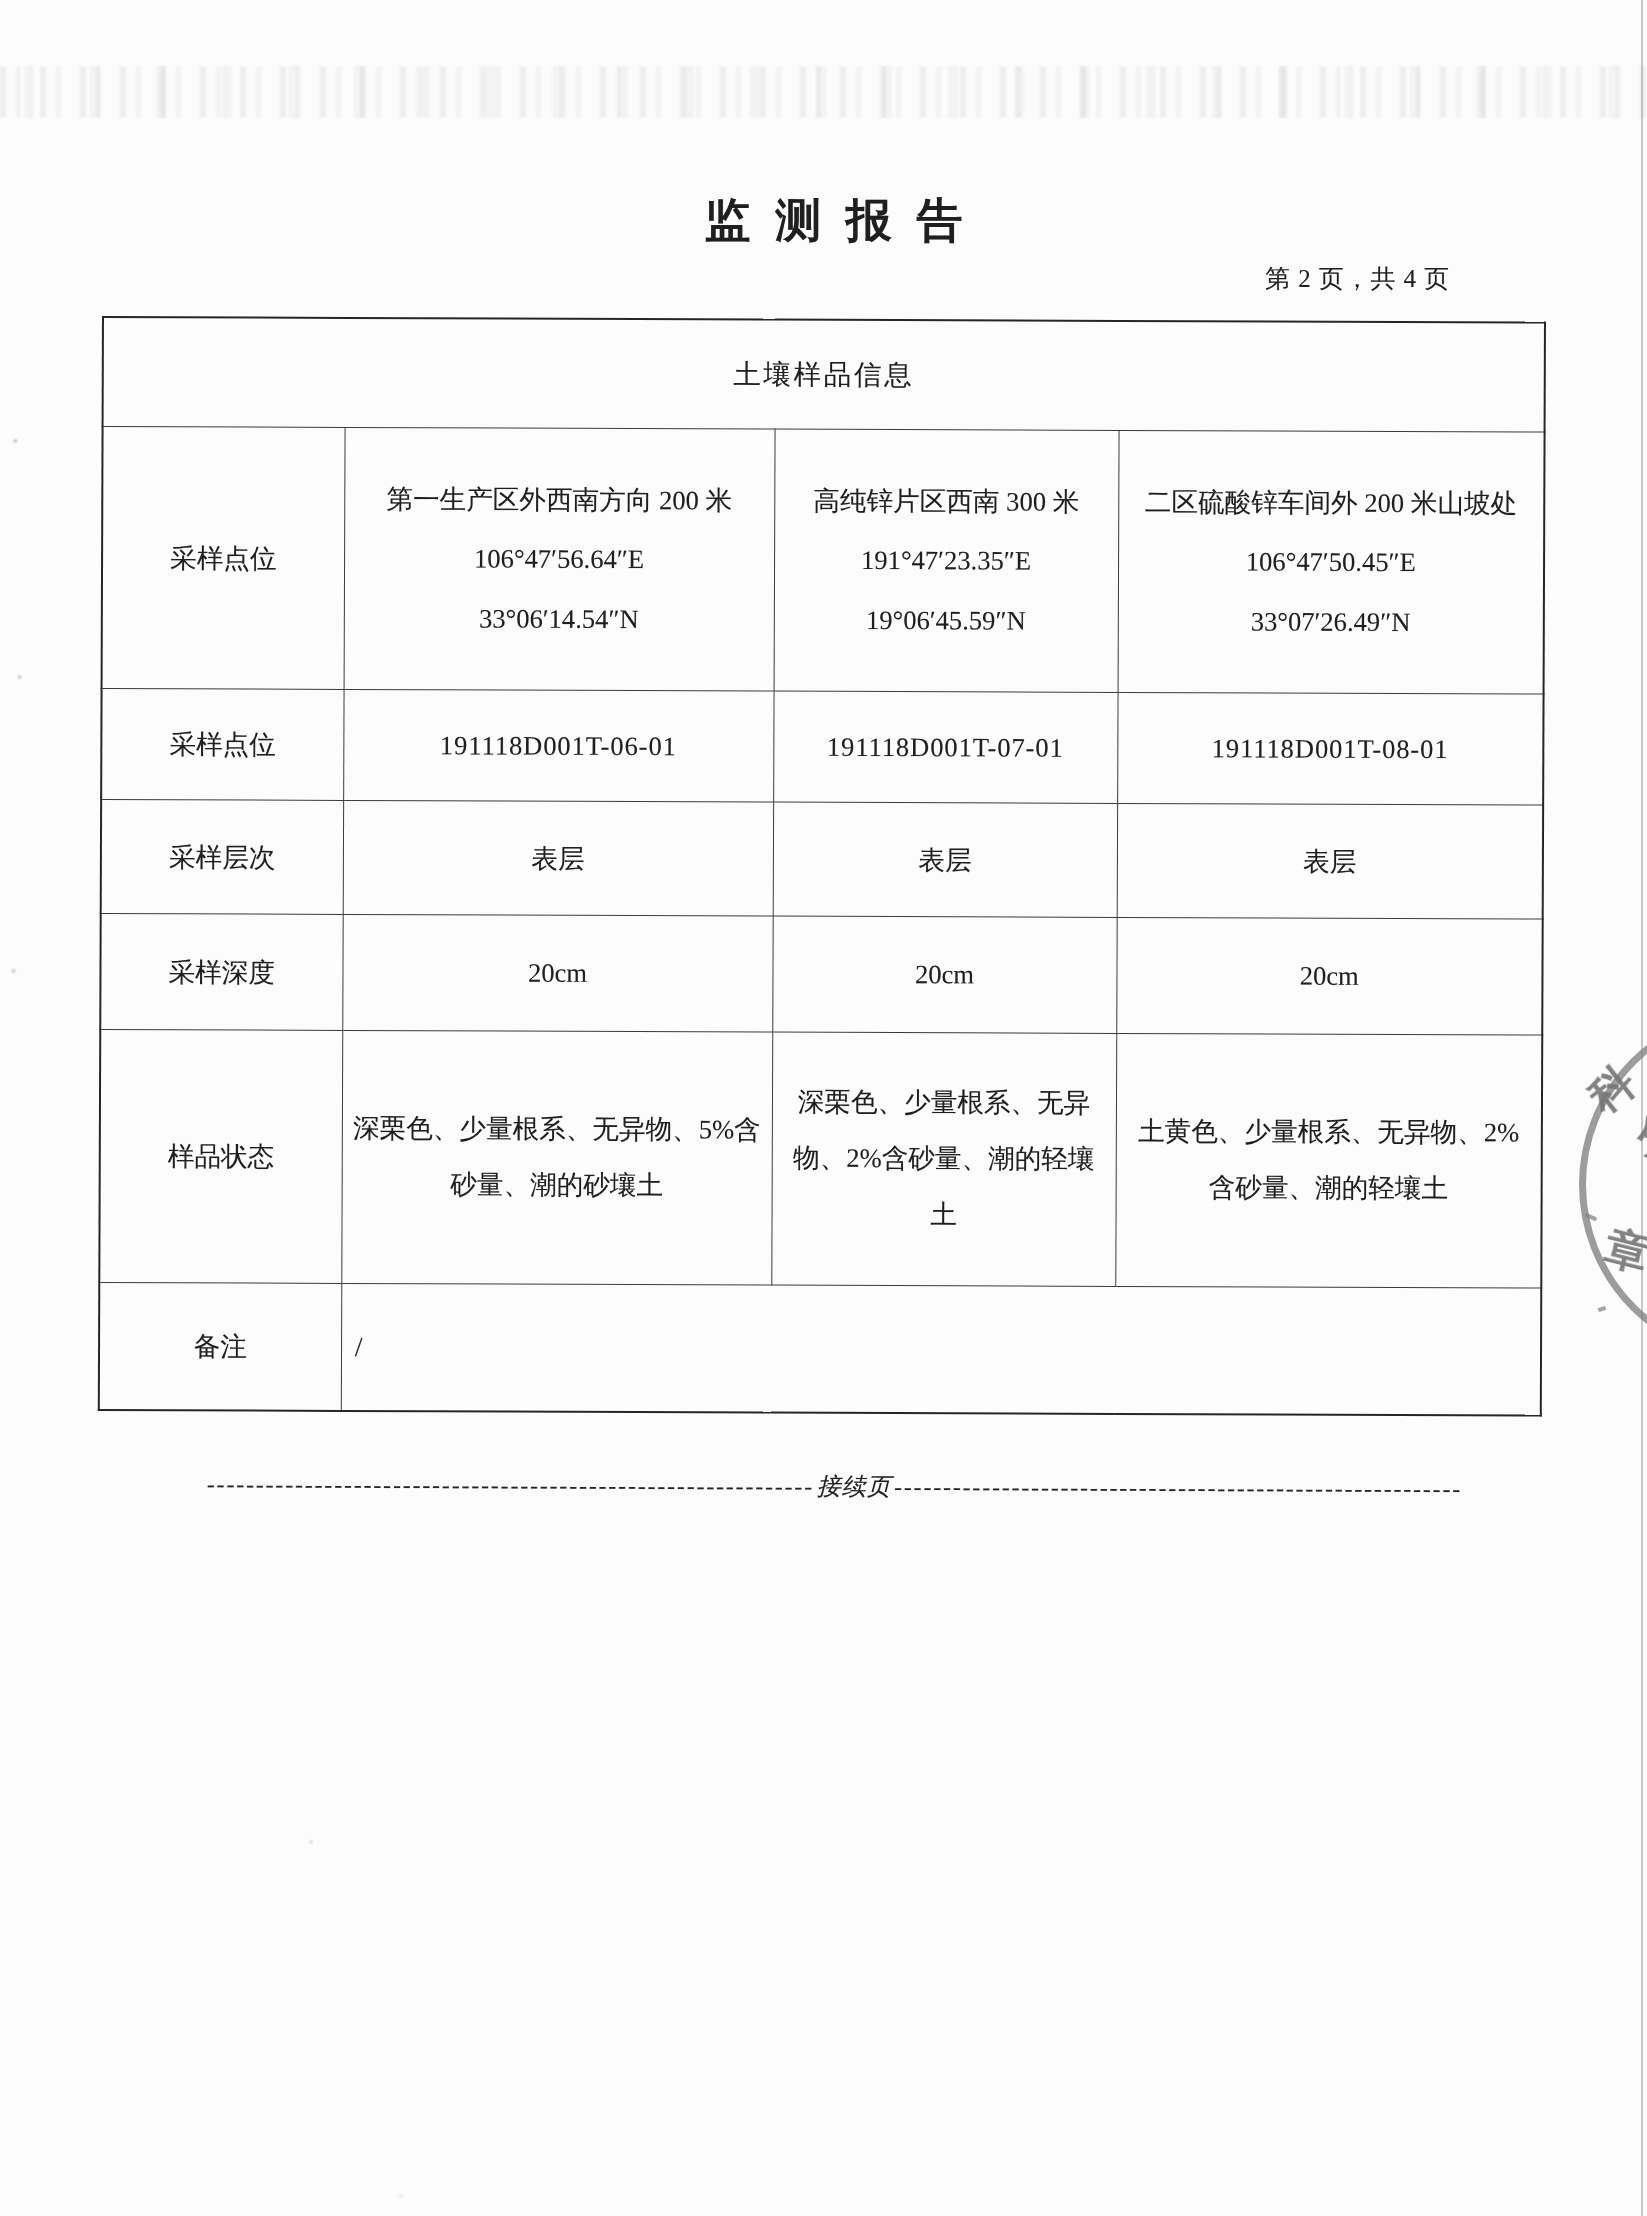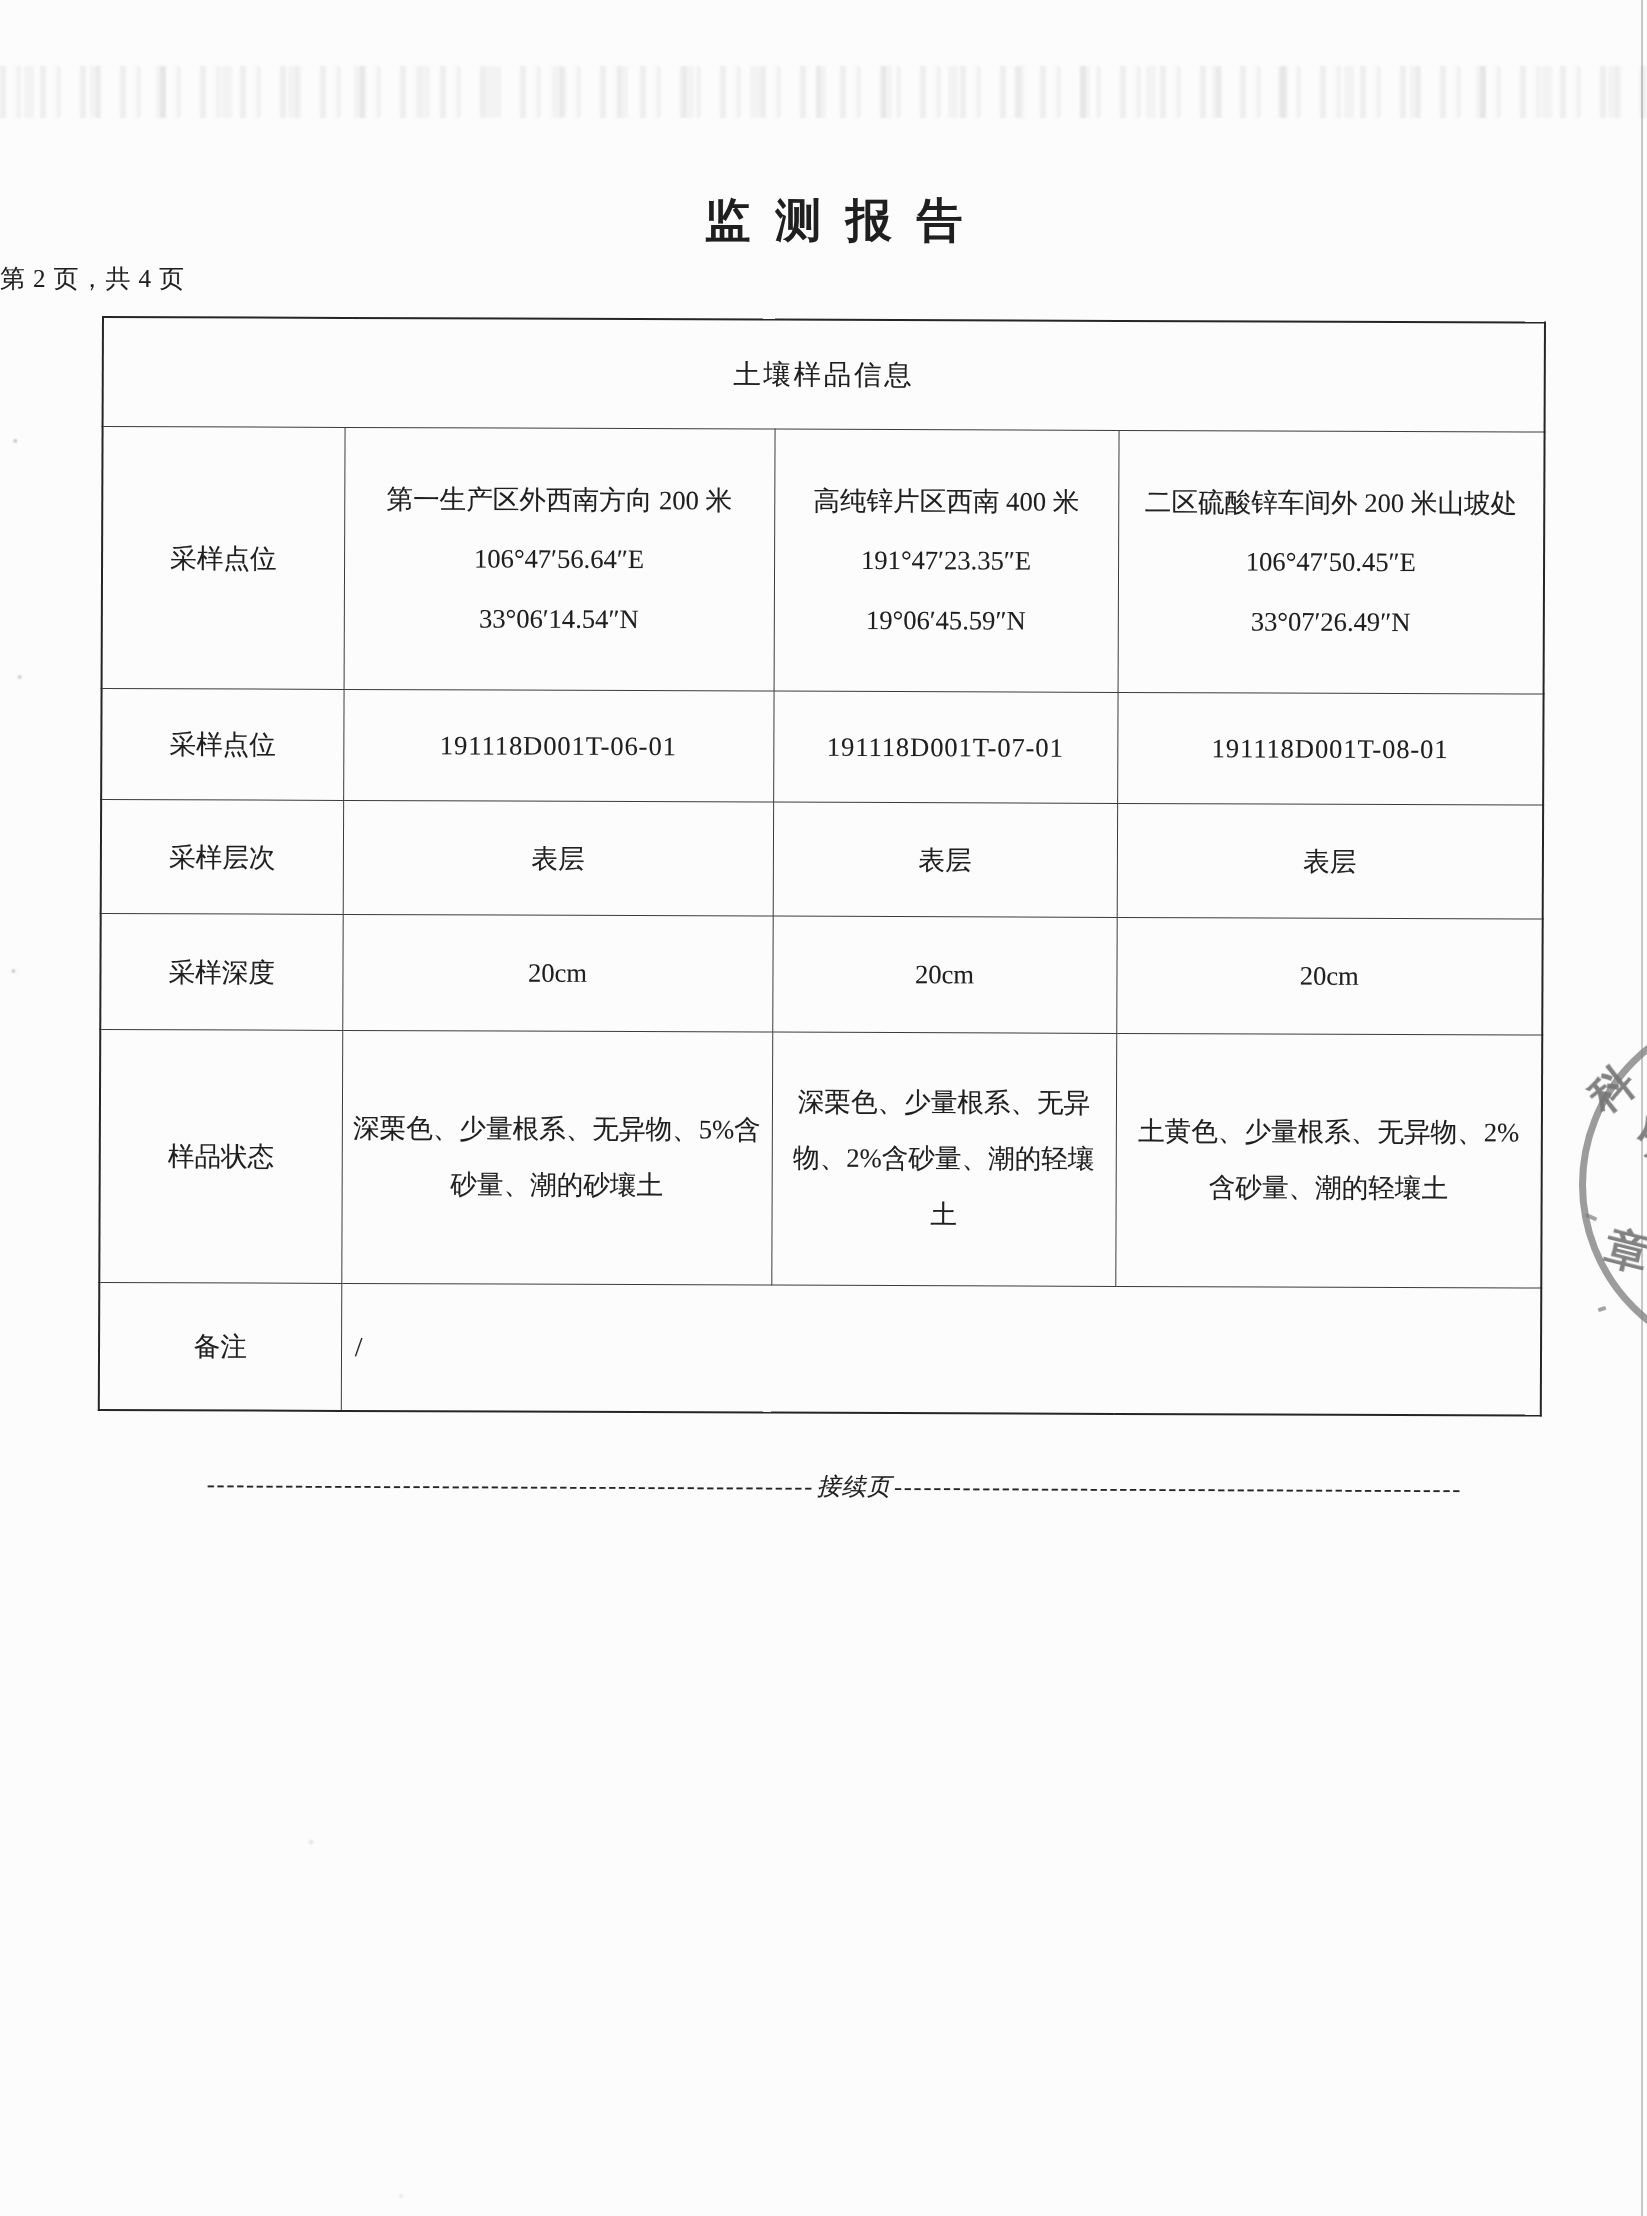--- a/index.html
+++ b/index.html
@@ -40,21 +40,21 @@
   .report-no{
     position:absolute;top:145px;left:0;width:1499px;
     text-align:right;font-size:25px;letter-spacing:0.9px;white-space:nowrap;
   }
   .doc-title{
     position:absolute;top:190px;left:13.3px;width:1647px;
     text-align:center;font-size:46px;font-weight:bold;letter-spacing:6.6px;white-space:nowrap;
   }
   .page-indicator{
     position:absolute;top:262px;left:0;width:1450px;
-    font-size:25px;letter-spacing:0.9px;white-space:nowrap;
+    text-align:right;font-size:25px;letter-spacing:0.9px;white-space:nowrap;
   }
 
   
   .doc-table{
     position:absolute;left:102px;top:316px;width:1441px;
     border-collapse:collapse;table-layout:fixed;
     transform:rotate(0.22deg);transform-origin:0 0;
     font-size:26.6px;
   }
   .doc-table td{
@@ -135,21 +135,21 @@
       </tr>
 
       <tr class="row-point">
         <td>采样点位</td>
         <td>
           <span class="pt-line">第一生产区外西南方向 200 米</span>
           <span class="pt-line">106°47′56.64″E</span>
           <span class="pt-line">33°06′14.54″N</span>
         </td>
         <td>
-          <span class="pt-line">高纯锌片区西南 400 米</span>
+          <span class="pt-line">高纯锌片区西南 300 米</span>
           <span class="pt-line">191°47′23.35″E</span>
           <span class="pt-line">19°06′45.59″N</span>
         </td>
         <td>
           <span class="pt-line">二区硫酸锌车间外 200 米山坡处</span>
           <span class="pt-line">106°47′50.45″E</span>
           <span class="pt-line">33°07′26.49″N</span>
         </td>
       </tr>
 

